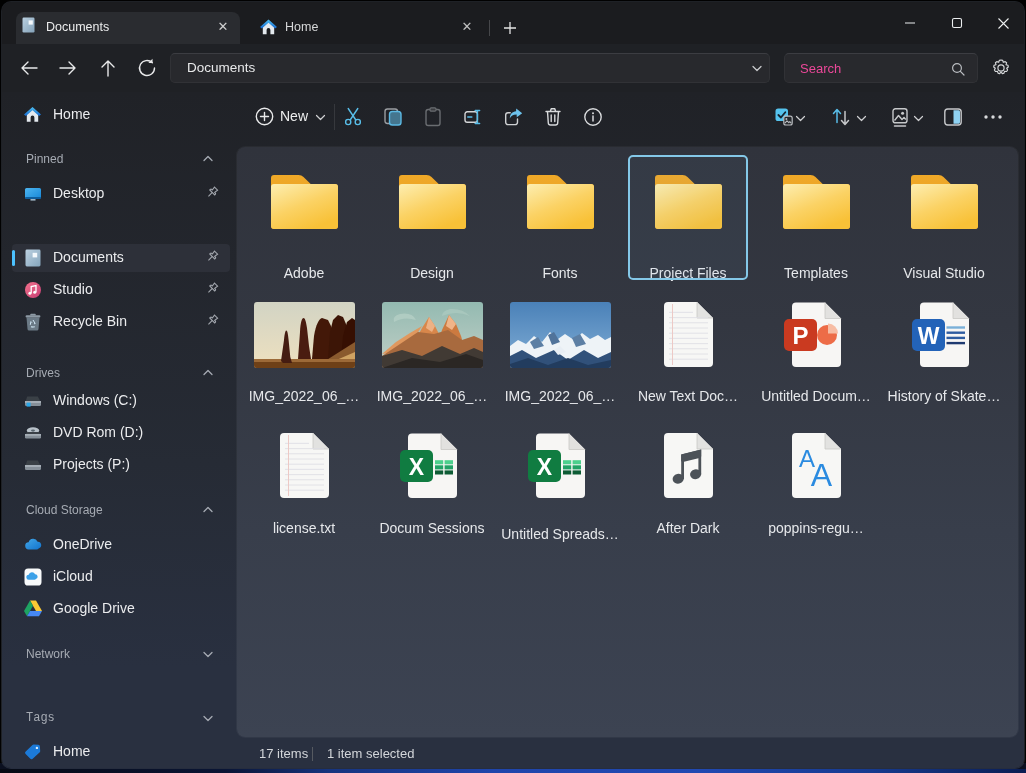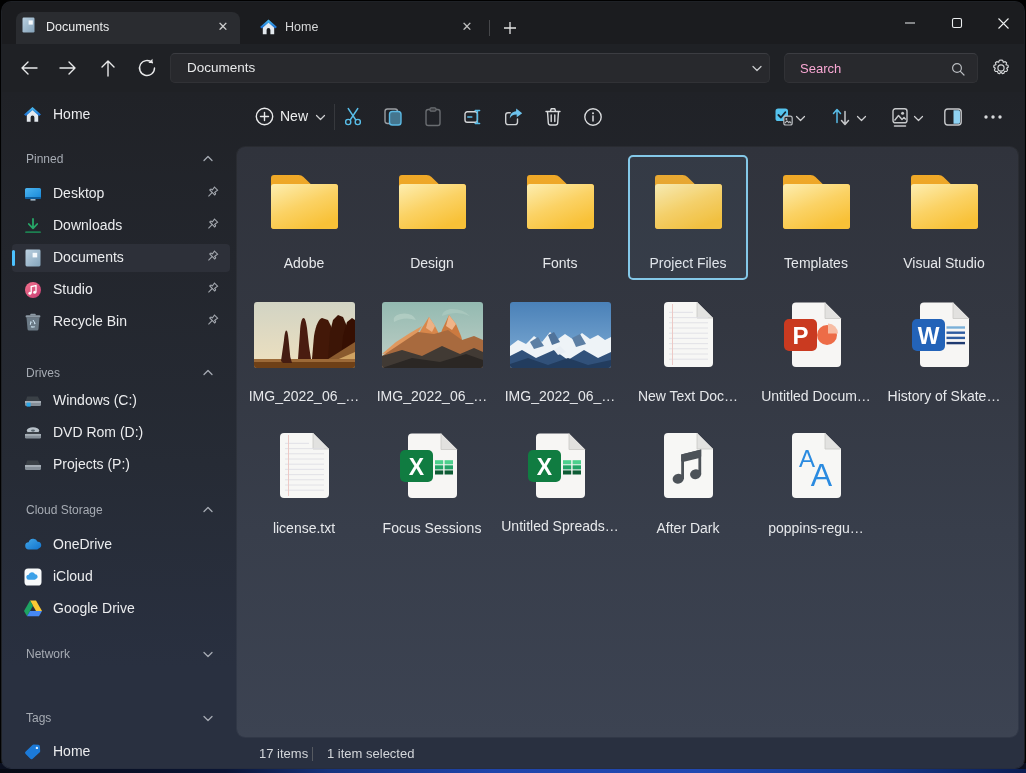--- a/index.html
+++ b/index.html
@@ -27,21 +27,21 @@
 .newtab { position:absolute; left:496px; top:16px; width:24px; height:20px; color:#e3e3e3; }
 .wbtn { position:absolute; top:0; width:46px; height:42px; display:flex; align-items:center; justify-content:center; }
 
 #navbar { position:absolute; left:0; top:42px; width:100%; height:48px; background:#1f2125; }
 .navico { position:absolute; top:13px; width:22px; height:22px; color:#e4e5e6; }
 #addrbar { position:absolute; left:168px; top:9px; width:600px; height:30px;
   background:#28292d; border-radius:5px; border:1px solid #313236; border-top-color:#3c3d42; }
 #addrbar .atext { position:absolute; left:16px; top:6px; font-size:13.5px; color:#e8e9ea; }
 #searchbar { position:absolute; left:782px; top:9px; width:194px; height:30px;
   background:#28292d; border-radius:5px; border:1px solid #313236; border-top-color:#3c3d42; }
-#searchbar .stext { position:absolute; left:15px; top:7px; font-size:13px; color:#f9a8d4; }
+#searchbar .stext { position:absolute; left:15px; top:7px; font-size:13px; color:#ec4899; }
 
 #bodyarea { position:absolute; left:0; top:90px; width:100%; height:676px;
   background:linear-gradient(180deg,#202227 0%,#23262d 25%,#262b35 55%,#293040 85%,#293040 100%); }
 
 #sidebar { position:absolute; left:0; top:0; width:236px; height:100%; }
 .srow { position:absolute; left:10px; width:218px; height:28px; border-radius:4px; }
 .srow .sico { position:absolute; left:12px; top:5px; width:18px; height:18px; }
 .srow .slabel { position:absolute; left:41px; top:5px; font-size:14px; color:#ebecee; }
 .srow .spin { position:absolute; right:9px; top:6px; width:16px; height:16px; color:#9da1a8; }
 .srow.sel { background:#2d3039; }
@@ -52,21 +52,21 @@
 
 #toolbar { position:absolute; left:236px; top:0px; width:788px; height:57px; }
 .tbico { position:absolute; top:14px; width:22px; height:22px; }
 #newbtn { position:absolute; left:12px; top:7px; width:76px; height:36px; border-radius:5px; }
 #tbsep { position:absolute; left:96px; top:12px; width:1px; height:26px; background:rgba(255,255,255,0.10); }
 
 #content { position:absolute; left:235px; top:55px; width:781px; height:590px;
   border-radius:8px; background:linear-gradient(180deg,#30333c 0%,#333741 30%,#383e4b 65%,#3c4352 100%);
   box-shadow:0 0 0 1px rgba(255,255,255,0.04); }
 .cell { position:absolute; width:120px; height:125px; }
-.cell .clabel { position:absolute; left:0; right:0; top:100px; text-align:center;
+.cell .clabel { position:absolute; left:0; right:0; top:110px; text-align:center;
   font-size:14px; color:#e6e8eb; white-space:nowrap; }
 .cell.sel::after { content:""; position:absolute; inset:0; border:2px solid #84c8e8;
   border-radius:5px; background:rgba(130,190,230,0.055); }
 .cicon { position:absolute; }
 
 #statusbar { position:absolute; left:236px; top:645px; width:788px; height:29px; }
 #statusbar .st { position:absolute; top:9px; font-size:13px; color:#d3d6da; }
 #statusbar .stsep { position:absolute; left:74px; top:10px; width:1px; height:14px; background:#565a61; }
 svg { display:block; }
 </style>
@@ -212,37 +212,20 @@
           <div class="slabel">Desktop</div>
           <div class="spin">
               <svg width="15" height="15" viewBox="0 0 15 15">
                 <g transform="rotate(45 7.5 6.2)" fill="none" stroke="#a2a6ad" stroke-width="1.1">
                   <path d="M5.3 1.2 h4.4 l-0.5 3.6 h0.9 a0.9 0.9 0 0 1 0.9 0.9 v0.9 h-7 v-0.9 a0.9 0.9 0 0 1 0.9 -0.9 h0.9 Z"></path>
                   <path d="M7.5 6.8 V11.6" stroke-linecap="round"></path>
                 </g>
               </svg>
             </div>
         </div>
-        <div class="srow" style="top:120px;">
-          <div class="sico">
-              <svg width="18" height="18" viewBox="0 0 18 18">
-            <path d="M9 2 V11 M4.8 7 L9 11.4 L13.2 7" fill="none" stroke="#27a768" stroke-width="1.8" stroke-linecap="round" stroke-linejoin="round"></path>
-            <path d="M2 15.2 H16" stroke="#1d7f50" stroke-width="1.8" stroke-linecap="round"></path>
-              </svg>
-            </div>
-          <div class="slabel">Downloads</div>
-          <div class="spin">
-              <svg width="15" height="15" viewBox="0 0 15 15">
-                <g transform="rotate(45 7.5 6.2)" fill="none" stroke="#a2a6ad" stroke-width="1.1">
-                  <path d="M5.3 1.2 h4.4 l-0.5 3.6 h0.9 a0.9 0.9 0 0 1 0.9 0.9 v0.9 h-7 v-0.9 a0.9 0.9 0 0 1 0.9 -0.9 h0.9 Z"></path>
-                  <path d="M7.5 6.8 V11.6" stroke-linecap="round"></path>
-                </g>
-              </svg>
-            </div>
-        </div>
         <div class="srow sel" style="top:152px;">
           <div class="sico">
               <svg width="16" height="18" viewBox="0 0 16 18" style="margin-left:1px;">
             <defs>
                   <linearGradient id="docg2" x1="0" y1="0" x2="1" y2="1">
                     <stop offset="0" stop-color="#bdd2e2"></stop>
                     <stop offset="1" stop-color="#84a4bb"></stop>
                   </linearGradient>
                 </defs>
             <rect x="0.5" y="0.5" width="15" height="17" rx="1.4" fill="url(#docg2)"></rect>
@@ -377,21 +360,21 @@
             <path d="M3.0 16.2 H15.0 L18 11.0 H6.0 Z" fill="#4688f4"></path>
               </svg>
             </div>
           <div class="slabel">Google Drive</div>
         </div>
         <div class="shead" style="top:555px;">Network<span class="chev">
               <svg width="12" height="10" viewBox="0 0 12 10">
                 <path d="M2 3.5 L6 7.5 L10 3.5" fill="none" stroke="#a6abb3" stroke-width="1.3" stroke-linecap="round" stroke-linejoin="round"></path>
               </svg>
             </span></div>
-        <div class="shead" style="top:619px;">Tags<span class="chev">
+        <div class="shead" style="top:619px;font-family:Liberation Mono, monospace;">Tags<span class="chev">
               <svg width="12" height="10" viewBox="0 0 12 10">
                 <path d="M2 3.5 L6 7.5 L10 3.5" fill="none" stroke="#a6abb3" stroke-width="1.3" stroke-linecap="round" stroke-linejoin="round"></path>
               </svg>
             </span></div>
         <div class="srow" style="top:646px;">
           <div class="sico">
               <svg width="18" height="18" viewBox="0 0 18 18">
             <path d="M8.2 2.2 a2 2 0 0 1 1.6 -0.7 l4.6 0.3 a1.6 1.6 0 0 1 1.5 1.5 l0.3 4.6 a2 2 0 0 1 -0.7 1.6 l-6.8 6.2 a1.8 1.8 0 0 1 -2.6 -0.1 L1.6 11 a1.8 1.8 0 0 1 0.1 -2.6 Z" fill="#1c7ad8"></path>
             <circle cx="12.9" cy="4.9" r="1.2" fill="#d9ecfb"></circle>
               </svg>
@@ -747,41 +730,41 @@
                   <rect x="49.6" y="27.2" width="8.4" height="4.1" fill="#4cd08d"></rect>
               <rect x="40" y="32.3" width="8.2" height="4.1" fill="#21a366"></rect>
                   <rect x="49.6" y="32.3" width="8.4" height="4.1" fill="#21a366"></rect>
               <rect x="40" y="37.4" width="8.2" height="4.1" fill="#0e5c34"></rect>
                   <rect x="49.6" y="37.4" width="8.4" height="4.1" fill="#0e5c34"></rect>
                 </g>
             <rect x="5" y="17" width="33" height="32" rx="5" fill="#107c41"></rect>
             <text x="21.5" y="41.5" text-anchor="middle" font-family="Liberation Sans" font-size="23" font-weight="bold" fill="#ffffff">X</text>
               </svg>
             </div>
-          <div class="clabel" style="top:102px;">Focus Sessions</div>
+          <div class="clabel" style="top:102px;">Docum Sessions</div>
         </div>
         <div class="cell" style="left:263px; top:271px;">
           <div class="cicon" style="left:22.5px; top:15px;">
               <svg width="66" height="66" viewBox="0 0 66 66">
             <path d="M17 0.5 H46 L62 16.5 V61 a4 4 0 0 1 -4 4 H17 a4 4 0 0 1 -4 -4 V4.5 a4 4 0 0 1 4 -4 Z" fill="#f7f6f4"></path>
             <path d="M46 0.5 L62 16.5 H46 Z" fill="#e2e1df"></path>
             <path d="M46 0.5 L46 16.5 L62 16.5" fill="none" stroke="#c9c8c4" stroke-width="0.8"></path>
             <g>
               <rect x="40" y="27.2" width="8.2" height="4.1" fill="#4cd08d"></rect>
                   <rect x="49.6" y="27.2" width="8.4" height="4.1" fill="#4cd08d"></rect>
               <rect x="40" y="32.3" width="8.2" height="4.1" fill="#21a366"></rect>
                   <rect x="49.6" y="32.3" width="8.4" height="4.1" fill="#21a366"></rect>
               <rect x="40" y="37.4" width="8.2" height="4.1" fill="#0e5c34"></rect>
                   <rect x="49.6" y="37.4" width="8.4" height="4.1" fill="#0e5c34"></rect>
                 </g>
             <rect x="5" y="17" width="33" height="32" rx="5" fill="#107c41"></rect>
             <text x="21.5" y="41.5" text-anchor="middle" font-family="Liberation Sans" font-size="23" font-weight="bold" fill="#ffffff">X</text>
               </svg>
             </div>
-          <div class="clabel" style="top:100px;">Untitled Spreads…</div>
+          <div class="clabel" style="top:108px;">Untitled Spreads…</div>
         </div>
         <div class="cell" style="left:391px; top:271px;">
           <div class="cicon" style="left:35.5px; top:15px;">
               <svg width="49" height="65" viewBox="0 0 49 65">
             <path d="M4 0 H33 L49 16 V61 a4 4 0 0 1 -4 4 H4 a4 4 0 0 1 -4 -4 V4 a4 4 0 0 1 4 -4 Z" fill="#f7f7f5"></path>
             <path d="M33 0 L49 16 H33 Z" fill="#e2e2e0"></path>
             <path d="M33 0 L33 16 L49 16" fill="none" stroke="#c9c9c5" stroke-width="0.8"></path>
             <g fill="#4c5258">
               <path d="M17.2 46 V21.5 L37.2 16.5 V41.5 H34.4 V25.2 L20 28.8 V46 Z"></path>
               <ellipse cx="14.2" cy="45.8" rx="5.6" ry="4.9" transform="rotate(-12 14.2 45.8)"></ellipse>

